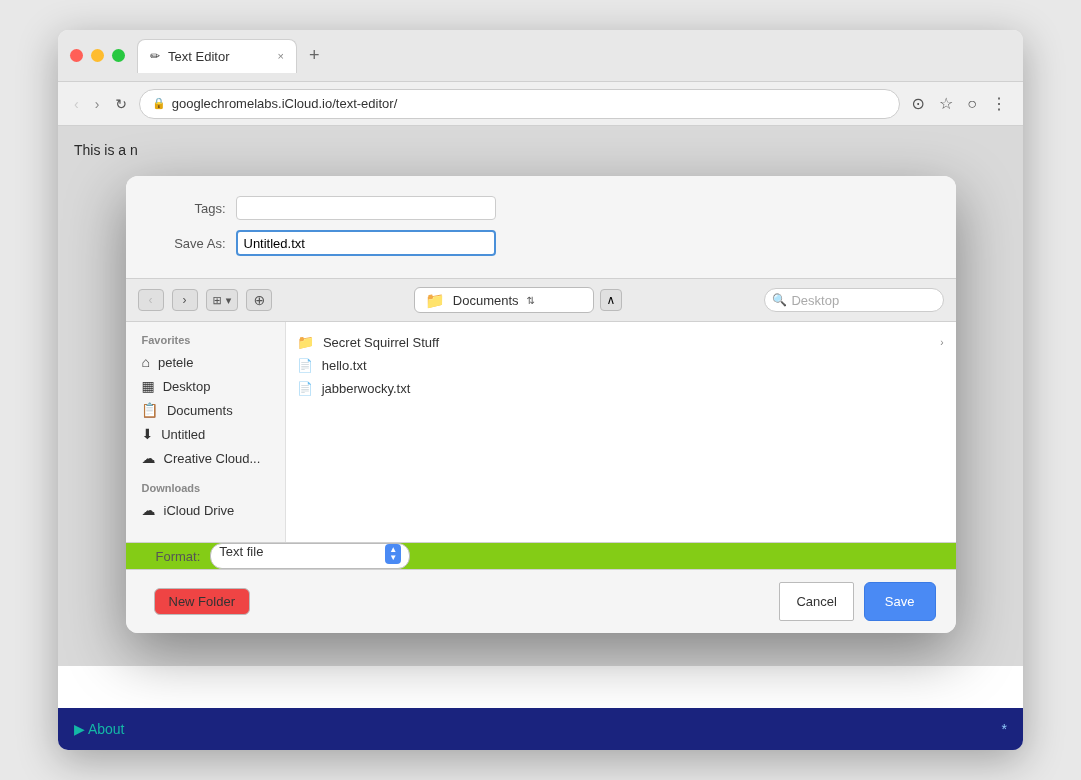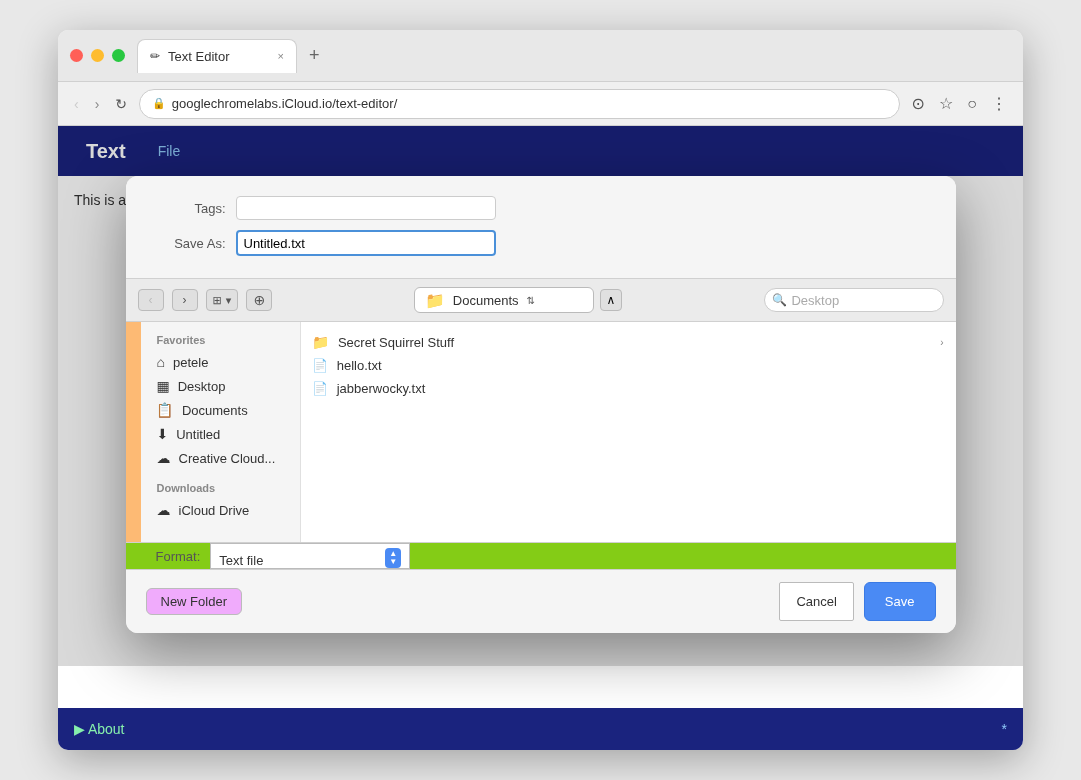--- a/index.html
+++ b/index.html
@@ -183,21 +183,21 @@
       position: absolute;
       bottom: 0;
       left: 0;
       right: 0;
       display: flex;
       align-items: center;
       padding: 0 16px;
       justify-content: space-between;
     }
     .about-link {
-      color: #86efac;
+      color: #14b8a6;
       font-size: 14px;
       display: flex;
       align-items: center;
       gap: 6px;
     }
     .asterisk { color: #90caf9; font-size: 14px; }
 
     
     .dialog-overlay {
       position: absolute;
@@ -355,22 +355,21 @@
       gap: 4px;
       min-width: 180px;
     }
     .search-icon { color: #888; font-size: 12px; }
     .search-text { font-size: 13px; color: #aaa; }
 
     
     .dialog-body {
       display: flex;
       height: 220px;
-      background: #fdba74;
-      padding-left: 15px;
+      background: #0f766e;
     }
 
     
     .file-sidebar {
       width: 160px;
       background: #f5f5f5;
       padding: 12px 0;
       border-right: 1px solid #e0e0e0;
     }
     .sidebar-section-label {
@@ -427,24 +426,24 @@
       align-items: center;
       gap: 10px;
     }
     .format-label {
       font-size: 13px;
       color: #555;
     }
     .format-dropdown {
       background: white;
       border: 1px solid #bbb;
-      border-radius: 0;
+      border-radius: 12px;
       height: 26px;
       display: flex;
-      align-items: flex-end;
+      align-items: flex-start;
       padding: 0 8px;
       gap: 6px;
       font-size: 13px;
       color: #333;
       cursor: pointer;
       min-width: 200px;
     }
     .format-spinner {
       background: #4a8af4;
       border-radius: 4px;
@@ -462,27 +461,28 @@
     
     .dialog-footer {
       background: #f5f5f5;
       border-top: 1px solid #d0d0d0;
       padding: 12px 20px;
       display: flex;
       align-items: center;
       justify-content: space-between;
     }
     .new-folder-btn {
-      background: #f0abfc;
+      background: #ef4444;
       border: 1px solid #bbb;
       border-radius: 6px;
       padding: 5px 14px;
       font-size: 13px;
       color: #333;
       cursor: pointer;
+      margin-left: 8px;
     }
     .footer-actions {
       display: flex;
       gap: 10px;
     }
     .cancel-btn {
       background: white;
       border: 1px solid #bbb;
       border-radius: 2px;
       padding: 5px 16px;
@@ -533,24 +533,20 @@
     <div class="browser-actions">
       <button class="browser-action-btn">⊙</button>
       <button class="browser-action-btn">☆</button>
       <button class="browser-action-btn">○</button>
       <button class="browser-action-btn">⋮</button>
     </div>
   </div>
 
   <div class="page-content">
 
-    <div class="editor-nav">
-      <span class="editor-title">Text</span>
-      <span class="editor-menu">File</span>
-    </div>
 
     <div class="editor-body">
       <span>This is a n</span>
     </div>
 
     <div class="dialog-overlay">
       <div class="save-dialog">
 
         <div class="dialog-header">
           <div class="dialog-field">

